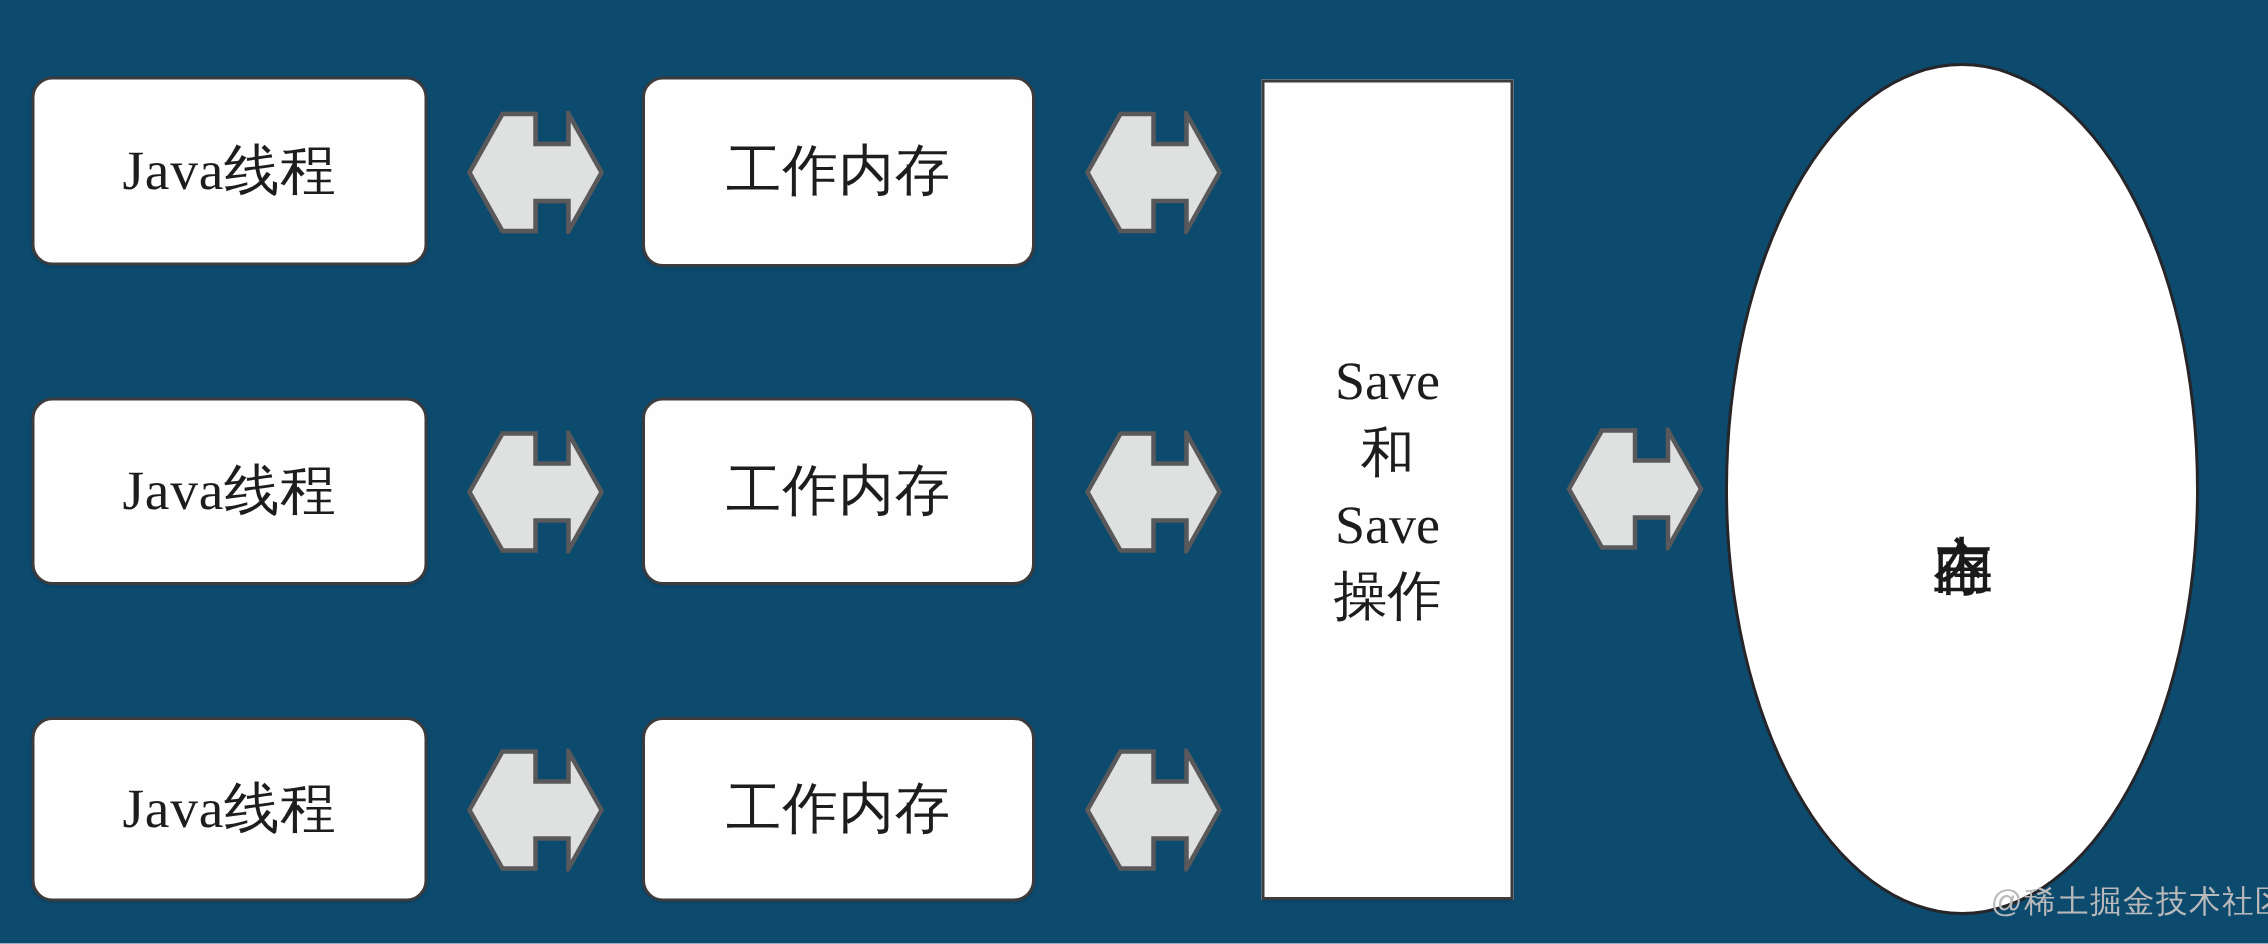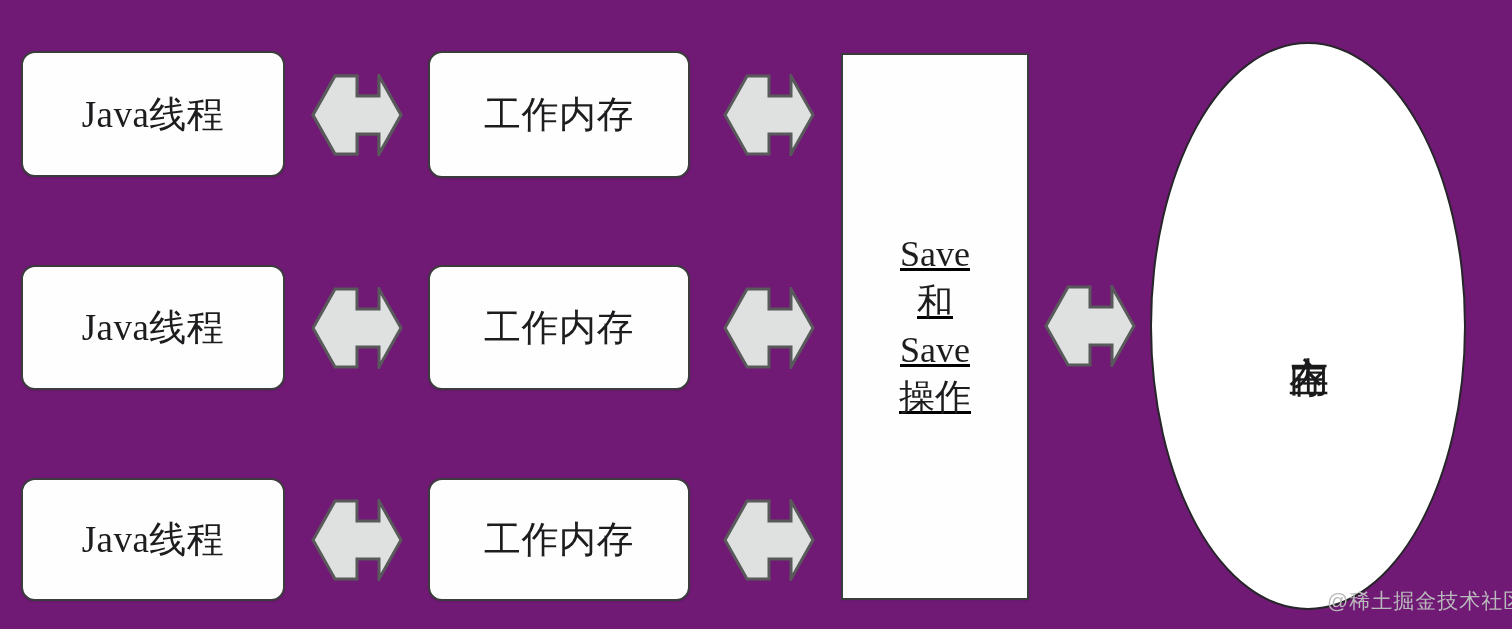--- a/index.html
+++ b/index.html
@@ -8,21 +8,21 @@
     padding: 0;
     background: #ffffff;
   }
   body {
     font-family: "Liberation Serif", "DejaVu Serif", serif;
   }
   #canvas {
     position: relative;
     width: 1512px;
     height: 629px;
-    background: #701a75;
+    background: #0c4a6e;
     overflow: hidden;
   }
 
   
   .rbox {
     position: absolute;
     box-sizing: border-box;
     border: 2px solid #3c3c3e;
     border-radius: 14px;
     background: #fefefe;
@@ -161,21 +161,21 @@
   <div class="rbox" style="left:428px; top:478px; width:262px; height:123px;">
     <span class="rbox-label">工作内存</span>
   </div>
 
   <div class="arrow" style="left:723px; top:499px; width:92px; height:82px;">
     <svg viewBox="0 0 92 82" preserveAspectRatio="none" aria-hidden="true">
       <polygon points="24,2 46,2 46,22 68,22 68,2 90,41 68,80 68,60 46,60 46,80 24,80 2,41" fill="#dfe1e0" stroke="#59595b" stroke-width="3"></polygon>
     </svg>
   </div>
 
-  <div class="vrect" style="left:841px; top:53px; width:188px; height:547px;text-decoration:underline;">
+  <div class="vrect" style="left:841px; top:53px; width:168px; height:547px;">
     <div class="vrect-label">
       <span>Save</span>
       <span>和</span>
       <span>Save</span>
       <span>操作</span>
     </div>
   </div>
 
   <div class="arrow" style="left:1044px; top:285px; width:92px; height:82px;">
     <svg viewBox="0 0 92 82" preserveAspectRatio="none" aria-hidden="true">

